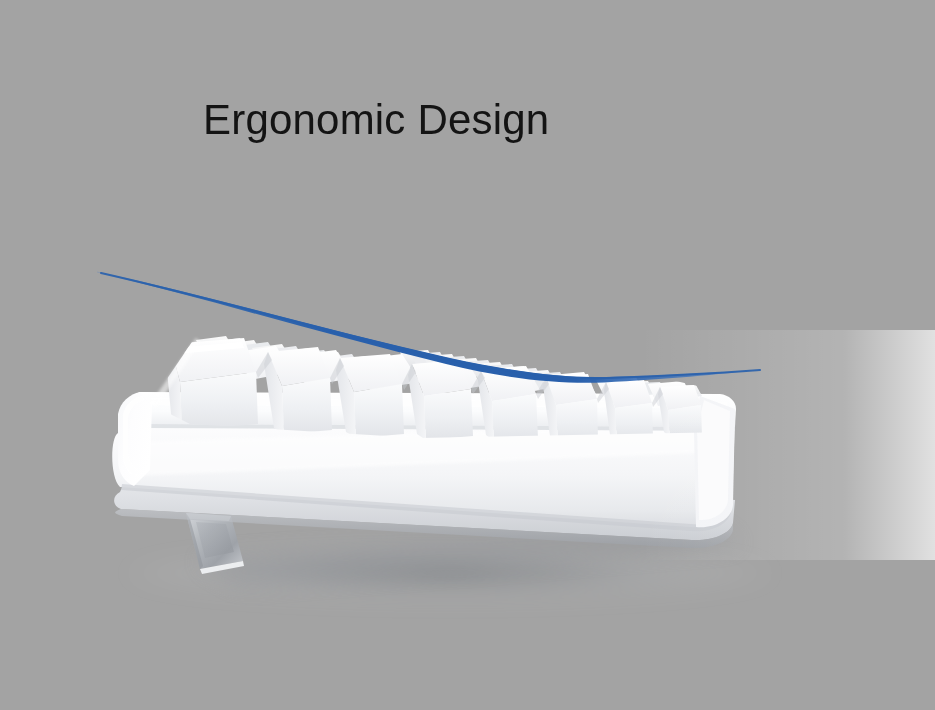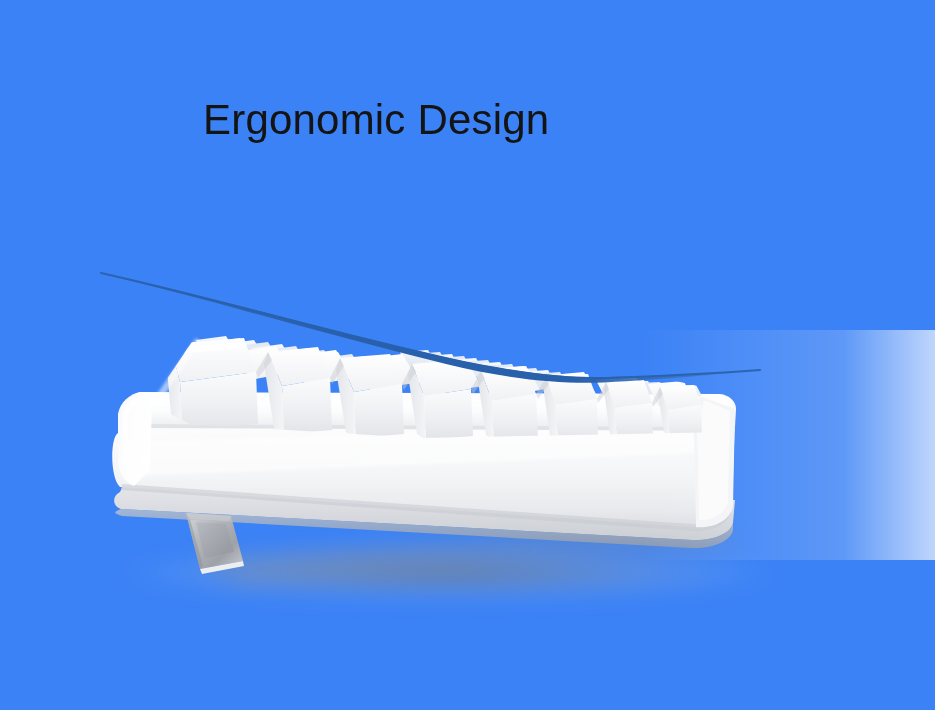--- a/index.html
+++ b/index.html
@@ -7,21 +7,21 @@
     padding: 0;
     background: #ffffff;
   }
   body {
     font-family: "Liberation Sans", sans-serif;
   }
   #stage {
     position: relative;
     width: 935px;
     height: 710px;
-    background: #3b82f6;
+    background: #a3a3a3;
     overflow: hidden;
   }
 
   
   #page-title {
     position: absolute;
     left: 203px;
     top: 97px;
     font-family: "Liberation Sans", sans-serif;
     font-size: 42px;

